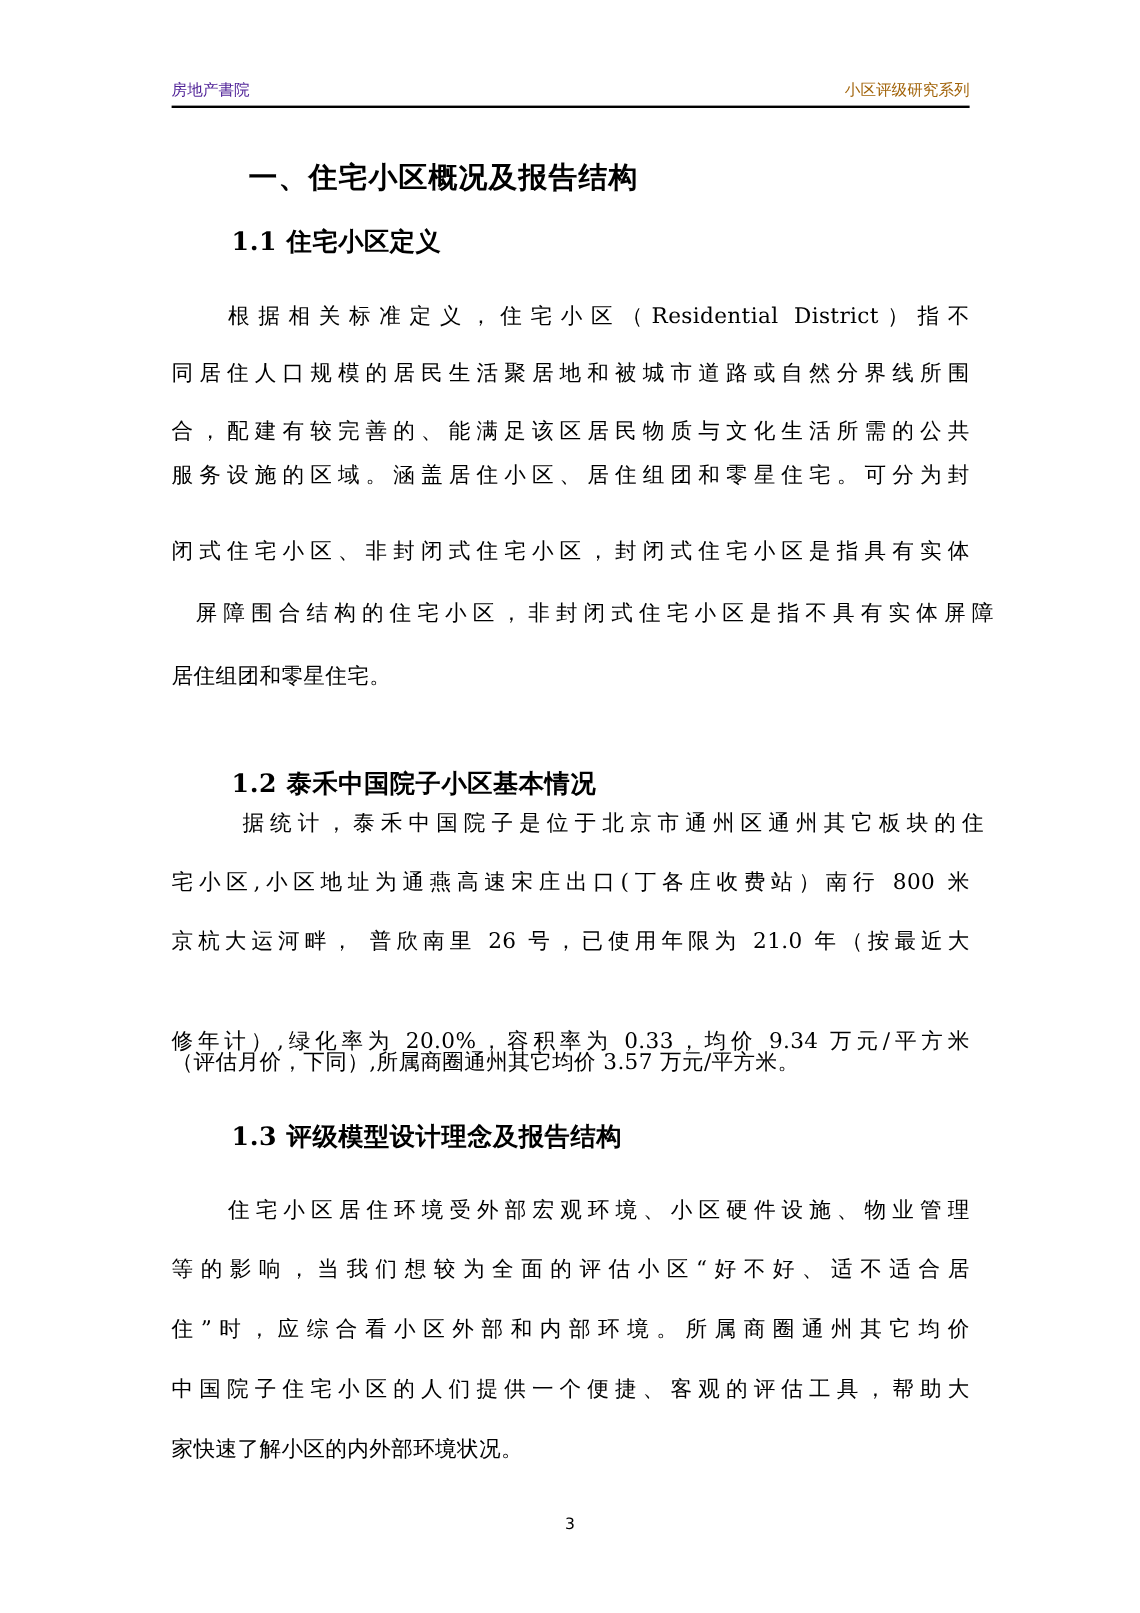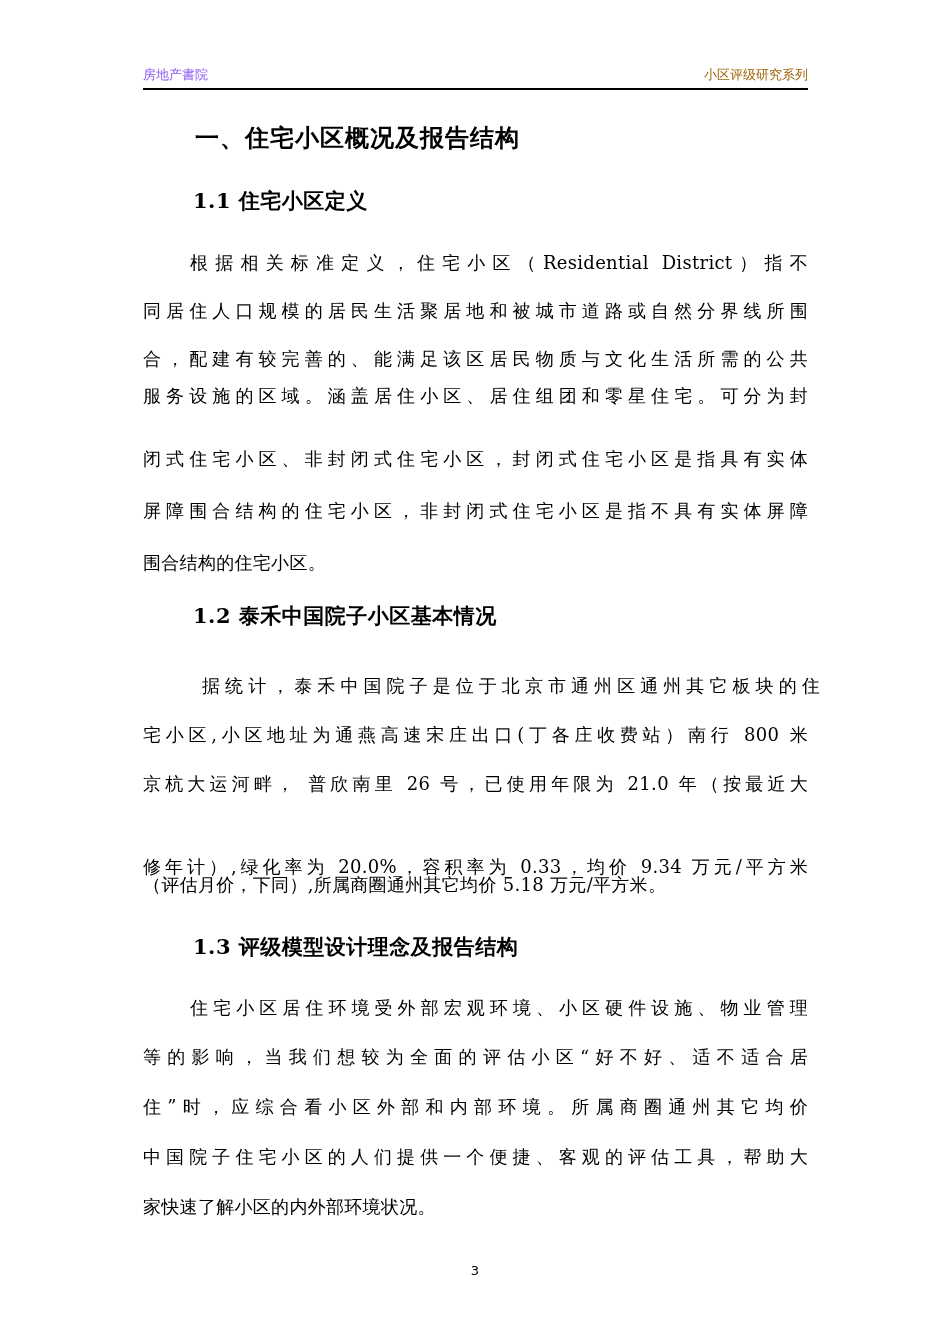--- a/index.html
+++ b/index.html
@@ -1,55 +1,55 @@
 <!DOCTYPE html>
 <html><head>
   <meta charset="utf-8">
   <style>
     html, body { margin:0; padding:0; background:#ffffff; }
     body { width:950px; height:1344px; position:relative; overflow:hidden;
       font-family: "DejaVu Serif", "Liberation Serif", serif; color:#000; }
     .header { position:absolute; left:143px; top:66px; width:665px; height:22px; }
-    .header .left { position:absolute; left:0; top:0; font-family:Liberation Mono, monospace; font-size:13px; color:#8b5cf6; }
+    .header .left { position:absolute; left:0; top:0; font-family:Liberation Mono, monospace; font-size:13px; color:#4c1d95; }
     .header .right { position:absolute; right:0; top:0; font-family:"DejaVu Sans","Liberation Sans",sans-serif; font-size:13px; color:#a16207; }
     .header-rule { position:absolute; left:143px; top:88px; width:665px; height:2px; background:#000; }
     .h1 { position:absolute; left:195px; top:122px; font-size:24px; font-weight:bold; letter-spacing:1px; white-space:nowrap; }
     .h2 { position:absolute; left:193px; font-size:21px; font-weight:bold; letter-spacing:0.5px; white-space:nowrap; }
     .line { position:absolute; left:143px; width:665px; font-size:18px; white-space:nowrap; text-align:justify; text-align-last:justify; letter-spacing:0.3px; }
     .line.first { left:190px; width:618px; }
     .line.last { text-align:left; text-align-last:left; }
     .page-num { position:absolute; left:0; width:950px; top:1263px; text-align:center;
       font-family:"DejaVu Sans","Liberation Sans",sans-serif; font-size:13px; }
   </style>
 </head>
 <body>
 
 <div class="header">
   <span class="left">房地产書院</span>
   <span class="right">小区评级研究系列</span>
 </div>
 <div class="header-rule"></div>
 
-<div class="h1" style="top:122px;">一、住宅小区概况及报告结构</div>
+<div class="h1" style="top:132px;margin-left:12px;">一、住宅小区概况及报告结构</div>
 
 <div class="h2" style="top:187px;">1.1 住宅小区定义</div>
 <div class="line first" style="top:251px;">根据相关标准定义，住宅小区（Residential District）指不</div>
 <div class="line" style="top:299px;">同居住人口规模的居民生活聚居地和被城市道路或自然分界线所围</div>
 <div class="line" style="top:347px;">合，配建有较完善的、能满足该区居民物质与文化生活所需的公共</div>
 <div class="line" style="top:384px;">服务设施的区域。涵盖居住小区、居住组团和零星住宅。可分为封</div>
 <div class="line" style="top:447px;">闭式住宅小区、非封闭式住宅小区，封闭式住宅小区是指具有实体</div>
-<div class="line" style="top:499px;">屏障围合结构的住宅小区，非封闭式住宅小区是指不具有实体屏障</div>
-<div class="line last" style="top:551px;">围合结构的住宅小区。</div>
+<div class="line" style="top:499px;margin-left:20px;">屏障围合结构的住宅小区，非封闭式住宅小区是指不具有实体屏障</div>
+<div class="line last" style="top:551px;">居住组团和零星住宅。</div>
 
-<div class="h2" style="top:602px;">1.2 泰禾中国院子小区基本情况</div>
+<div class="h2" style="top:639px;">1.2 泰禾中国院子小区基本情况</div>
 <div class="line first" style="top:674px;margin-left:12px;">据统计，泰禾中国院子是位于北京市通州区通州其它板块的住</div>
 <div class="line" style="top:723px;">宅小区,小区地址为通燕高速宋庄出口(丁各庄收费站）南行 800 米</div>
 <div class="line" style="top:772px;">京杭大运河畔， 普欣南里 26 号，已使用年限为 21.0 年（按最近大</div>
 <div class="line" style="top:855px;">修年计）,绿化率为 20.0%，容积率为 0.33，均价 9.34 万元/平方米</div>
-<div class="line last" style="top:873px;">（评估月价，下同）,所属商圈通州其它均价 5.18 万元/平方米。</div>
+<div class="line last" style="top:873px;">（评估月价，下同）,所属商圈通州其它均价 3.57 万元/平方米。</div>
 
 <div class="h2" style="top:933px;">1.3 评级模型设计理念及报告结构</div>
 <div class="line first" style="top:996px;">住宅小区居住环境受外部宏观环境、小区硬件设施、物业管理</div>
 <div class="line" style="top:1045px;">等的影响，当我们想较为全面的评估小区“好不好、适不适合居</div>
 <div class="line" style="top:1095px;">住”时，应综合看小区外部和内部环境。所属商圈通州其它均价</div>
 <div class="line" style="top:1145px;">中国院子住宅小区的人们提供一个便捷、客观的评估工具，帮助大</div>
 <div class="line last" style="top:1195px;text-align:right;">家快速了解小区的内外部环境状况。</div>
 
 <div class="page-num">3</div>
 

